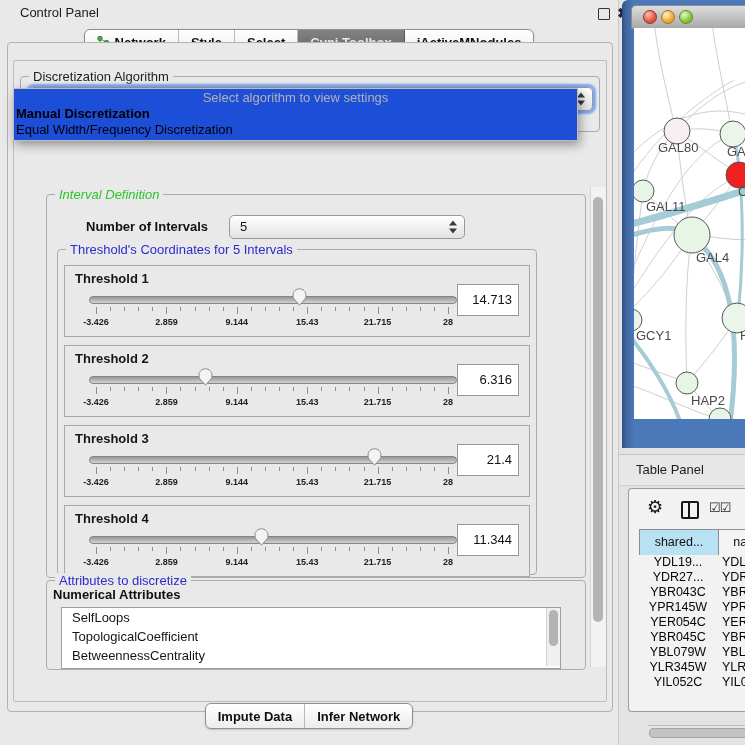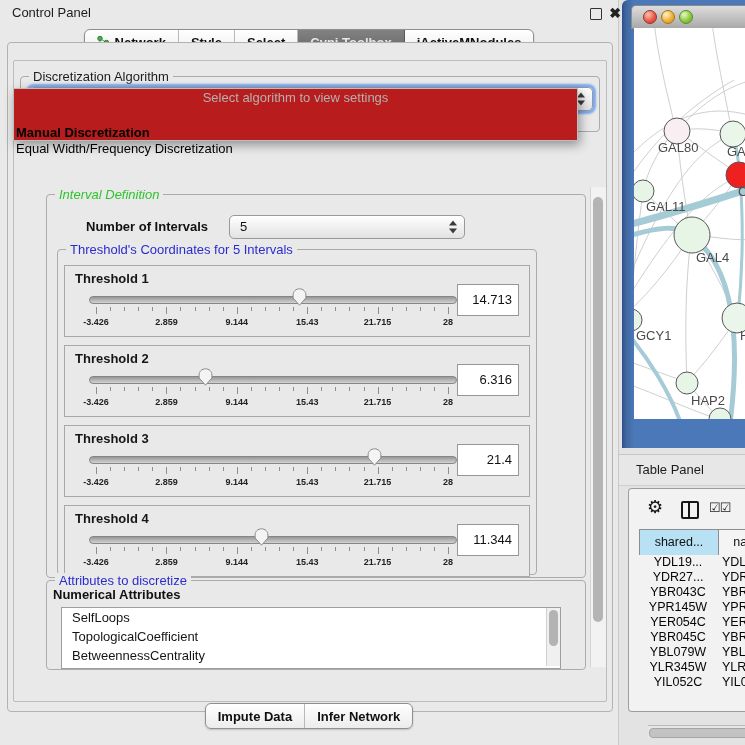--- a/index.html
+++ b/index.html
@@ -2,21 +2,21 @@
 <html><head>
 <meta charset="utf-8">
 <style>
   html,body{margin:0;padding:0;}
   body{width:745px;height:745px;position:relative;overflow:hidden;background:#e3e3e3;
        font-family:"Liberation Sans",sans-serif;font-size:13px;color:#111;}
   .abs{position:absolute;}
 
   
   #cp{left:0;top:0;width:618px;height:745px;background:#e9e9e9;border-right:1px solid #c9c9c9;}
-  #cp-titlebar{left:4px;top:0;width:618px;height:26px;line-height:26px;padding-left:8px;color:#1c1c1c;}
+  #cp-titlebar{left:12px;top:0;width:618px;height:26px;line-height:26px;padding-left:8px;color:#1c1c1c;}
   #float-ic{right:28px;top:8px;width:10px;height:10px;border:1.6px solid #333;border-radius:1px;}
   #close-ic{right:9px;top:4px;font-size:14px;font-weight:bold;color:#222;line-height:18px;}
 
   .tabrow{left:0;width:618px;display:flex;justify-content:center;}
   #toptabs{top:29px;} #bottabs{top:703px;}
   .seg{display:inline-flex;border:1px solid #8f8f8f;border-radius:6px;overflow:hidden;height:24px;
        background:linear-gradient(#ffffff,#ececec);box-shadow:0 1px 2px rgba(0,0,0,.18);font-weight:bold;}
   .seg .s{padding:0 12px;line-height:23px;border-right:1px solid #b9b9b9;display:flex;align-items:center;gap:5px;
           color:#101010;white-space:nowrap;}
   .seg .s:last-child{border-right:none;}
@@ -33,25 +33,25 @@
          background:linear-gradient(#ffffff,#e2e2e2);}
   .combo .cv{display:block;padding-left:10px;line-height:22px;color:#111;white-space:nowrap;overflow:hidden;}
   .step{position:absolute;right:7px;top:50%;transform:translateY(-50%);width:8px;height:13px;}
   .step::before{content:"";position:absolute;top:0;left:0;border-left:4px solid transparent;
                 border-right:4px solid transparent;border-bottom:5px solid #3a3a3a;}
   .step::after{content:"";position:absolute;bottom:0;left:0;border-left:4px solid transparent;
                border-right:4px solid transparent;border-top:5px solid #3a3a3a;}
   .focused{box-shadow:0 0 2px 3px rgba(106,158,241,.85);}
 
   
-  #popup{left:13px;top:88px;width:563px;height:51px;background:#b91c1c;border:1px solid #bdbdbd;
+  #popup{left:13px;top:88px;width:563px;height:51px;background:#1d4ed8;border:1px solid #bdbdbd;
          box-shadow:2px 4px 10px rgba(0,0,0,.38);z-index:60;}
   #popup .hint{height:17px;line-height:17px;text-align:center;color:#b2b2b2;}
   #popup .pi{height:16px;line-height:16px;padding-left:2px;color:#000;white-space:nowrap;}
-  #popup .pi.b{font-weight:bold;margin-top:19px;}
+  #popup .pi.b{font-weight:bold;}
 
   
   .tpanel{position:relative;height:70px;margin:0 6px;border:1px solid #a8a8a8;background:#e9e9e9;}
   .tpanel .tlabel{position:absolute;left:10px;top:5px;font-weight:bold;color:#161616;}
   .track{position:absolute;left:24px;top:30px;width:366px;height:6px;border:1px solid #868686;border-radius:4px;
          background:linear-gradient(#979797,#d2d2d2);}
   .tick{position:absolute;width:1px;background:#8e8e8e;}
   .tick.minor{top:41px;height:4px;} .tick.major{top:41px;height:7px;}
   .ticklab{position:absolute;top:51px;transform:translateX(-50%);font-size:9px;font-weight:bold;color:#222;}
   .thumb{position:absolute;top:22px;width:15px;height:18px;}

